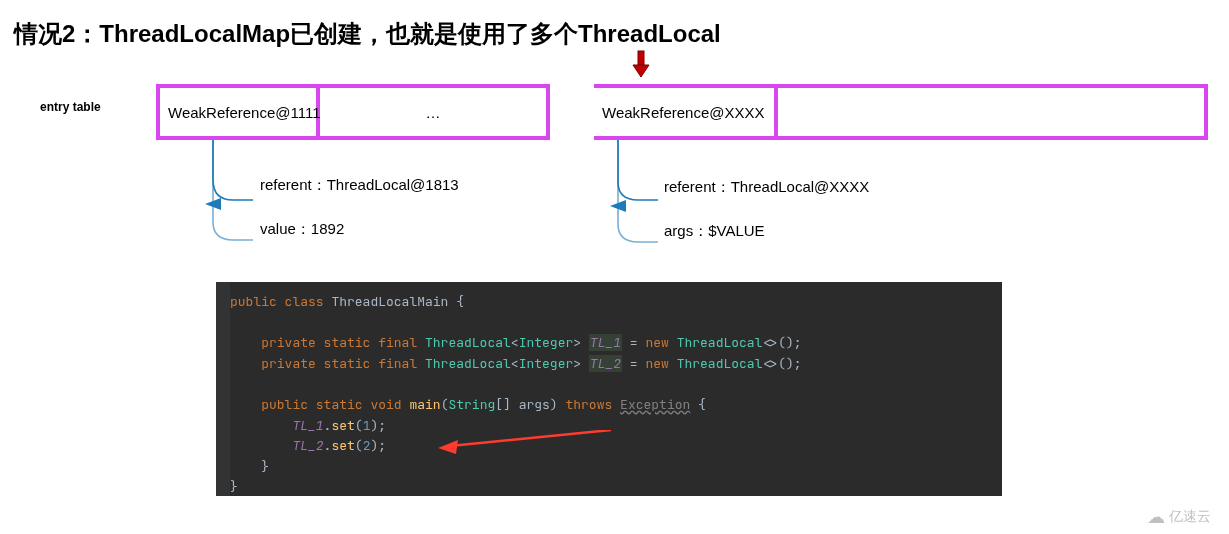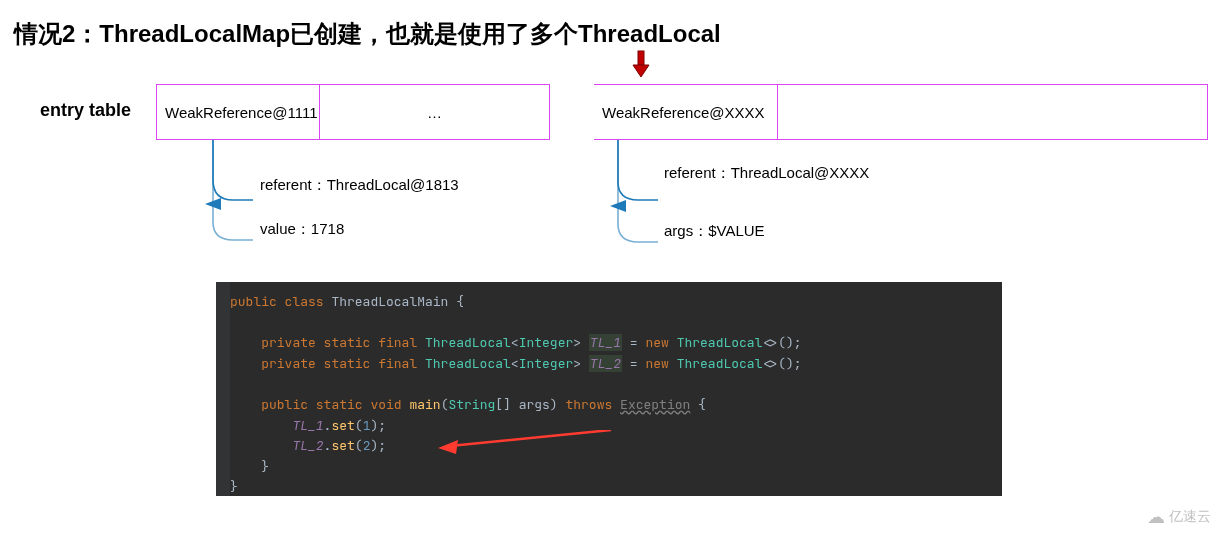--- a/index.html
+++ b/index.html
@@ -22,51 +22,51 @@
   }
   .arrow-down {
     position: absolute;
     left: 630px;
     top: 49px;
   }
   .entry-label {
     position: absolute;
     left: 40px;
     top: 100px;
-    font-size: 18px;
+    font-size: 12px;
     font-weight: bold;
   }
   .table-wrap {
     position: absolute;
     left: 156px;
     top: 84px;
     width: 1052px;
     height: 56px;
     display: flex;
   }
   .cell {
-    border: 1px solid #d946ef;
+    border: 4px solid #d946ef;
     display: flex;
     align-items: center;
     padding-left: 8px;
     font-size: 15px;
     box-sizing: border-box;
   }
   .cell + .cell { border-left: none; }
   .c1 { width: 164px; }
   .c2 { width: 230px; justify-content: center; padding-left:0;}
   .c3 { width: 184px; margin-left: 44px; }
   .c4 { flex: 1; }
   .detail {
     position: absolute;
     font-size: 15px;
   }
   .d1-ref { left: 260px; top: 176px; }
   .d1-val { left: 260px; top: 220px; }
-  .d2-ref { left: 664px; top: 164px; }
+  .d2-ref { left: 664px; top: 178px; }
   .d2-val { left: 664px; top: 222px; }
 
   
   .conn {
     position: absolute;
   }
   .code-box {
     position: absolute;
     left: 216px;
     top: 282px;
@@ -140,21 +140,21 @@
   <polygon points="8,64 24,58 24,70" fill="#1e7ab8"></polygon>
 </svg>
 
 <svg class="conn" style="left:602px; top:140px;" width="70" height="128">
   <path d="M16,0 L16,42 Q16,60 36,60 Q56,60 56,60" fill="none" stroke="#1e7ab8" stroke-width="1.6"></path>
   <path d="M16,0 L16,84 Q16,102 36,102 Q56,102 56,102" fill="none" stroke="#1e7ab8" stroke-width="1.6" stroke-opacity="0.6"></path>
   <polygon points="8,66 24,60 24,72" fill="#1e7ab8"></polygon>
 </svg>
 
 <div class="detail d1-ref">referent：ThreadLocal@1813</div>
-<div class="detail d1-val">value：1718</div>
+<div class="detail d1-val">value：1892</div>
 
 <div class="detail d2-ref">referent：ThreadLocal@XXXX</div>
 <div class="detail d2-val">args：$VALUE</div>
 
 <div class="code-box">
   <div class="code-gutter"></div>
   <div class="code-inner"><span class="kw">public class </span><span style="color:#a9b7c6">ThreadLocalMain </span><span>{</span>
 
     <span class="kw">private static final </span><span style="color:#4ec9b0">ThreadLocal</span><span>&lt;</span><span style="color:#4ec9b0">Integer</span><span>&gt; </span><span class="tlhi">TL_1</span><span> = </span><span class="kw">new </span><span style="color:#4ec9b0">ThreadLocal</span><span>&lt;&gt;();</span>
     <span class="kw">private static final </span><span style="color:#4ec9b0">ThreadLocal</span><span>&lt;</span><span style="color:#4ec9b0">Integer</span><span>&gt; </span><span class="tlhi">TL_2</span><span> = </span><span class="kw">new </span><span style="color:#4ec9b0">ThreadLocal</span><span>&lt;&gt;();</span>

